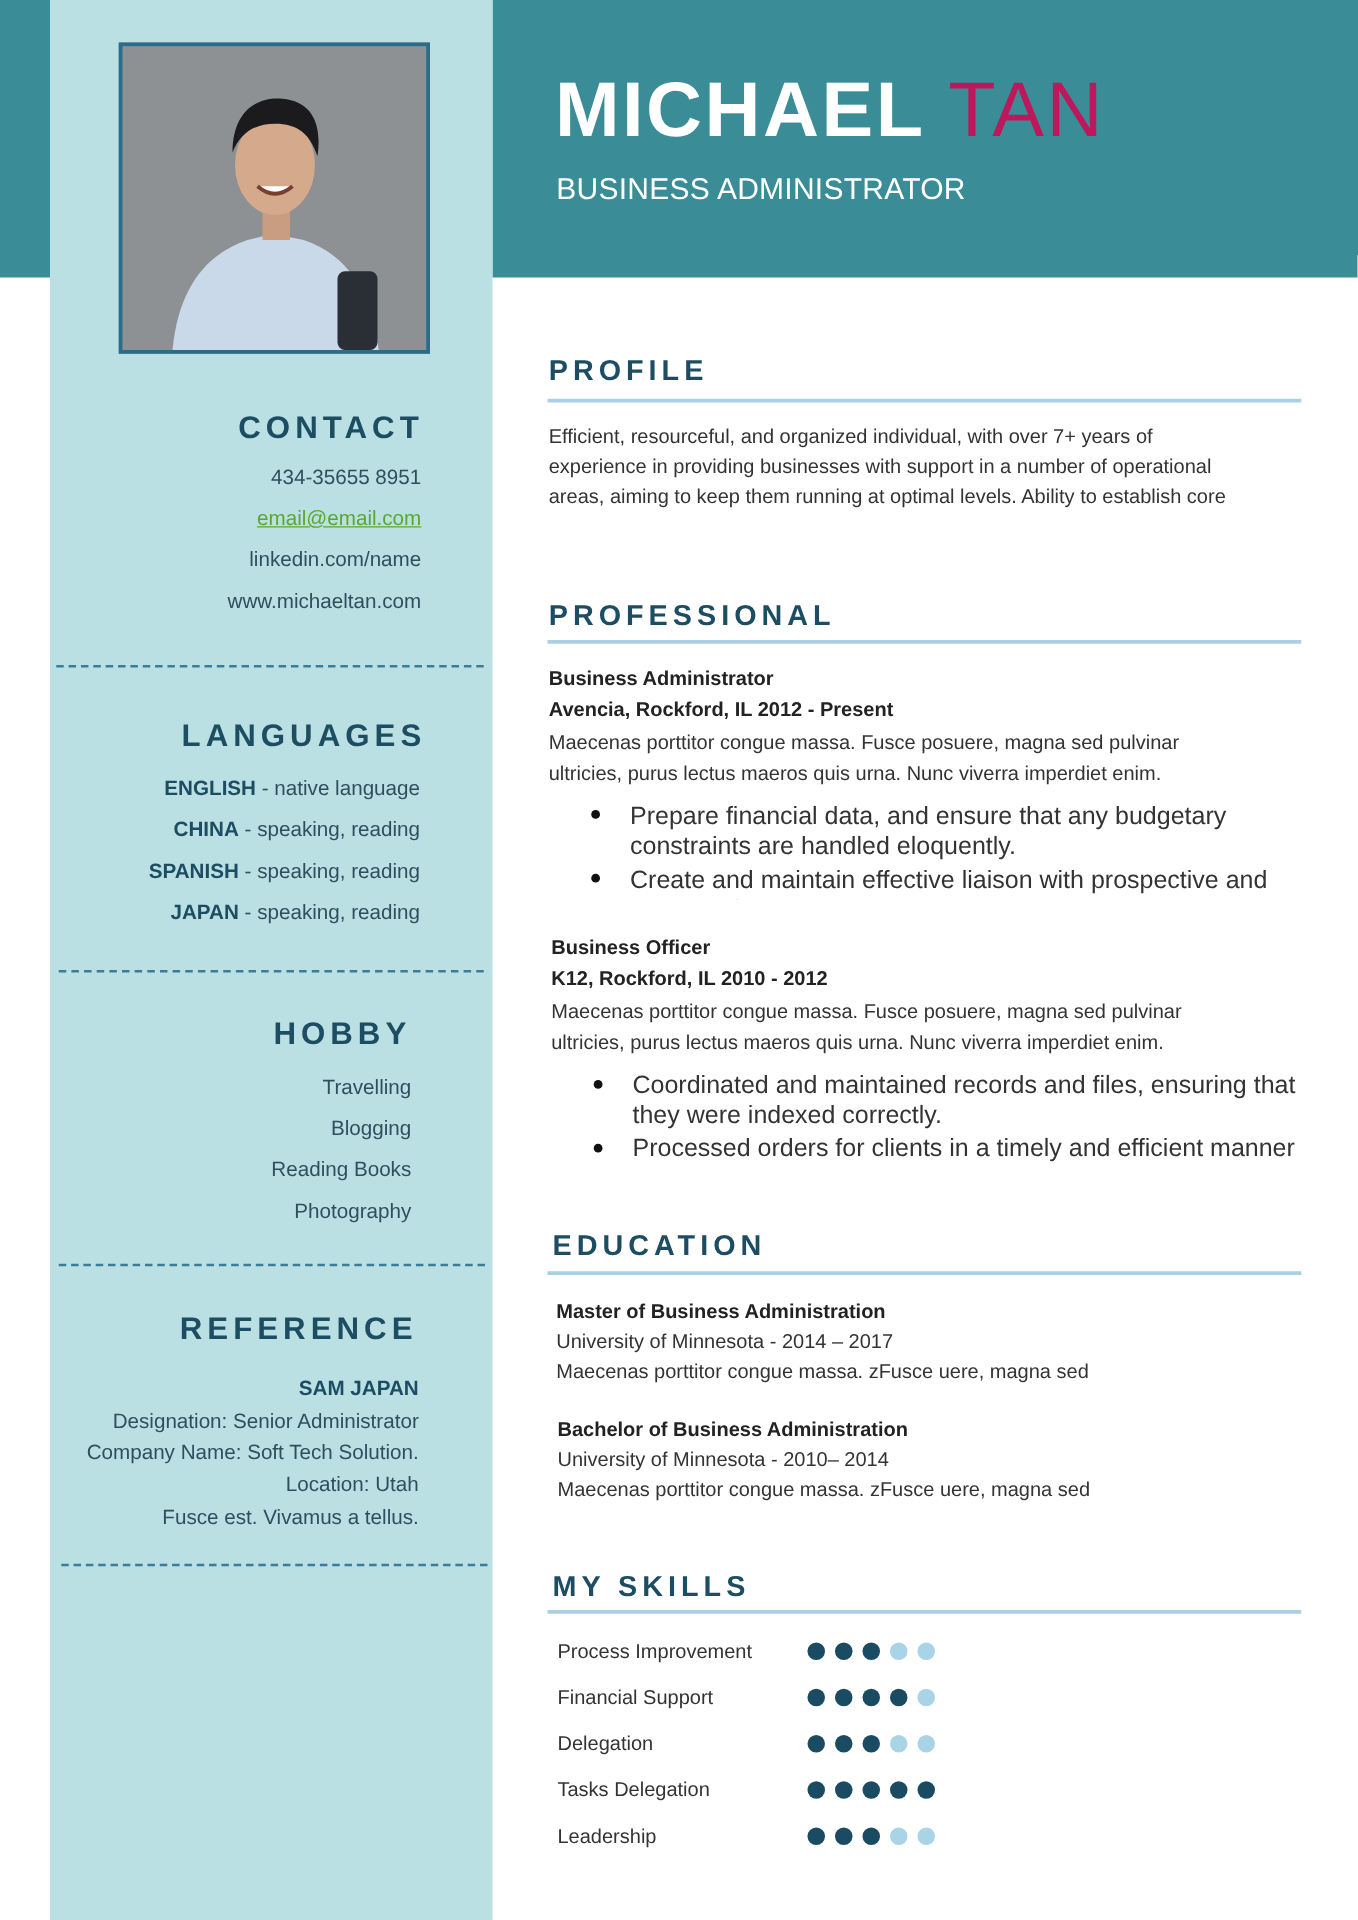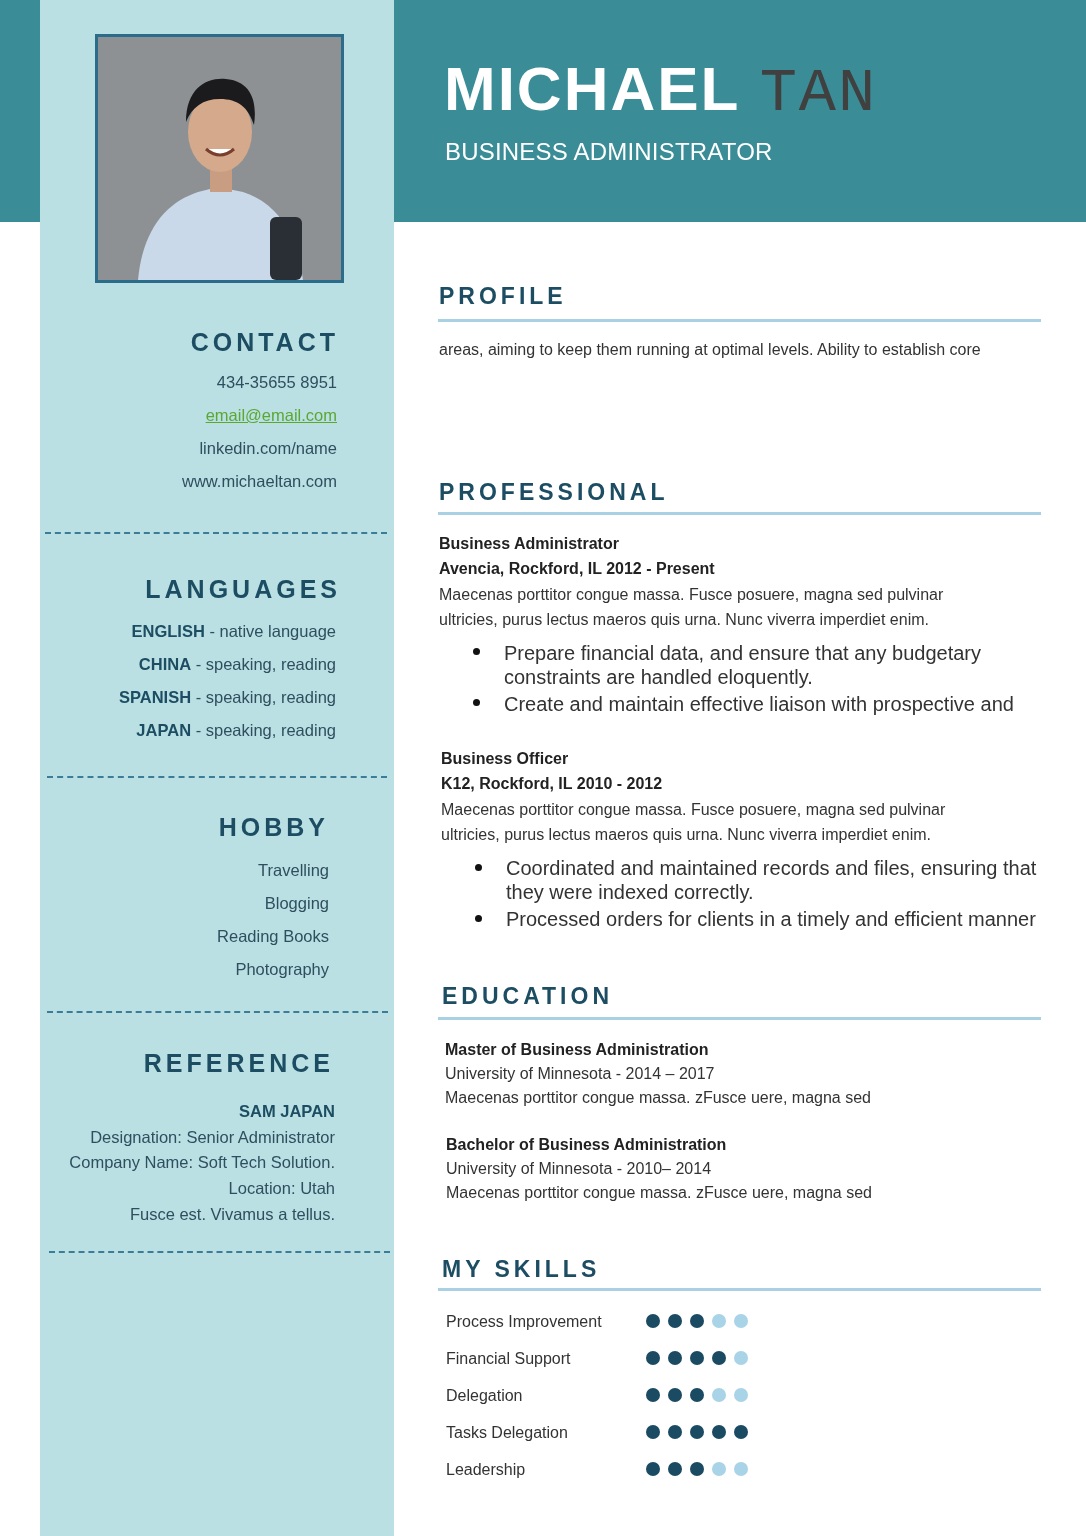--- a/index.html
+++ b/index.html
@@ -11,21 +11,21 @@
   .teal-band-right { position: absolute; left: 394px; top: 0; width: 692px; height: 222px; background: #3a8d96; }
   .sidebar { position: absolute; left: 40px; top: 0; width: 354px; height: 1536px; background: #bae0e3; }
   .photo-frame {
     position: absolute; left: 95px; top: 34px; width: 243px; height: 243px;
     border: 3px solid #2b6c8a; background: #8f9294; overflow: hidden;
   }
   .photo-frame svg { width: 100%; height: 100%; display: block; }
 
   .name { position: absolute; left: 444px; top: 56px; font-size: 62px; letter-spacing: 2px; line-height: 66px; white-space: nowrap; }
   .name .first { color: #ffffff; font-weight: bold; }
-  .name .last { color: #404040; font-weight: normal; font-family: Liberation Mono, monospace; }
+  .name .last { color: #be185d; font-weight: normal; }
   .job-title { position: absolute; left: 445px; top: 138px; color: #ffffff; font-size: 24px; letter-spacing: 0.2px; }
 
   .side-heading {
     position: absolute; color: #1d4d63; font-weight: bold; font-size: 25px;
     letter-spacing: 4px; text-align: right; white-space: nowrap;
   }
   .side-line {
     position: absolute; font-size: 16.5px; color: #2f4f5f; text-align: right; white-space: nowrap;
     font-family: "Liberation Sans", sans-serif;
   }
@@ -98,20 +98,22 @@
 <div class="side-line" style="right:751px; top:1102px; font-weight:bold; color:#1d4d63;">SAM JAPAN</div>
 <div class="side-line" style="right:751px; top:1128px;">Designation: Senior Administrator</div>
 <div class="side-line" style="right:751px; top:1153px;">Company Name: Soft Tech Solution.</div>
 <div class="side-line" style="right:751px; top:1179px;">Location: Utah</div>
 <div class="side-line" style="right:751px; top:1205px;">Fusce est. Vivamus a tellus.</div>
 <div class="dash" style="left:49px; width:341px; top:1251px;"></div>
 
 <div class="main-heading" style="top:283px;">PROFILE</div>
 <div class="main-rule" style="top:319px;"></div>
 <div class="para" style="top:338px;">
+  <div>Efficient, resourceful, and organized individual, with over 7+ years of</div>
+  <div>experience in providing businesses with support in a number of operational</div>
   <div>areas, aiming to keep them running at optimal levels. Ability to establish core</div>
 </div>
 
 <div class="main-heading" style="top:479px;">PROFESSIONAL</div>
 <div class="main-rule" style="top:512px;"></div>
 
 <div class="txt bold" style="left:439px; top:535px;">Business Administrator</div>
 <div class="txt bold" style="left:439px; top:560px;">Avencia, Rockford, IL  2012 - Present</div>
 <div class="txt" style="left:439px; top:586px;">Maecenas porttitor congue massa. Fusce posuere, magna sed pulvinar</div>
 <div class="txt" style="left:439px; top:611px;">ultricies, purus lectus maeros quis urna. Nunc viverra imperdiet enim.</div>

